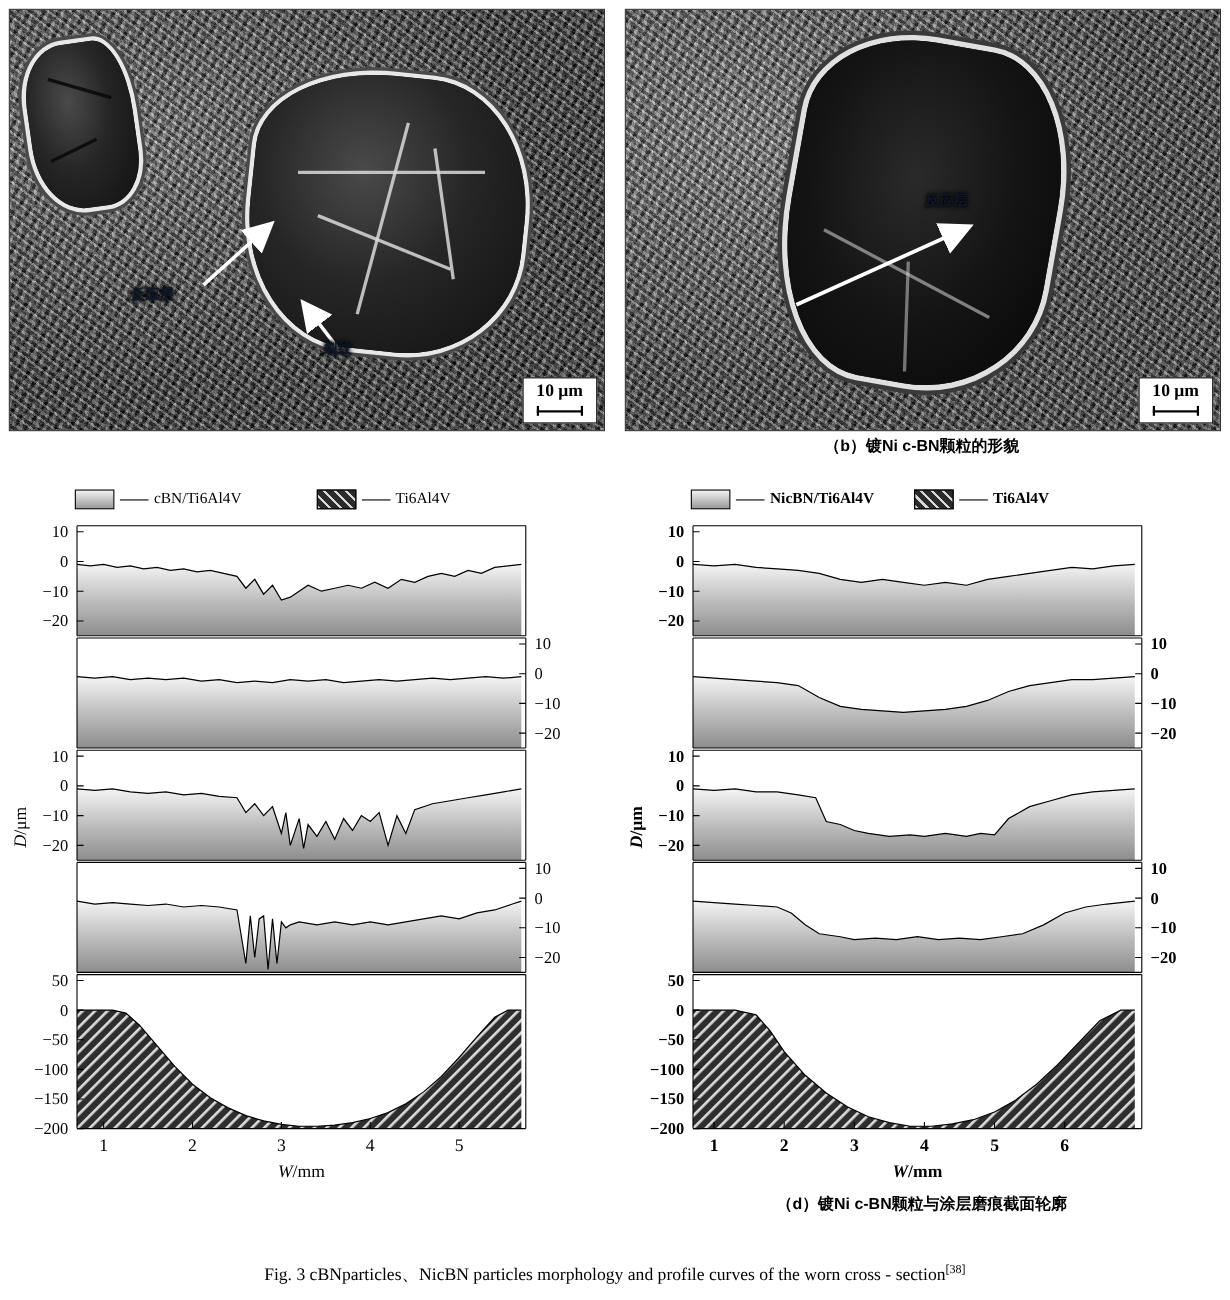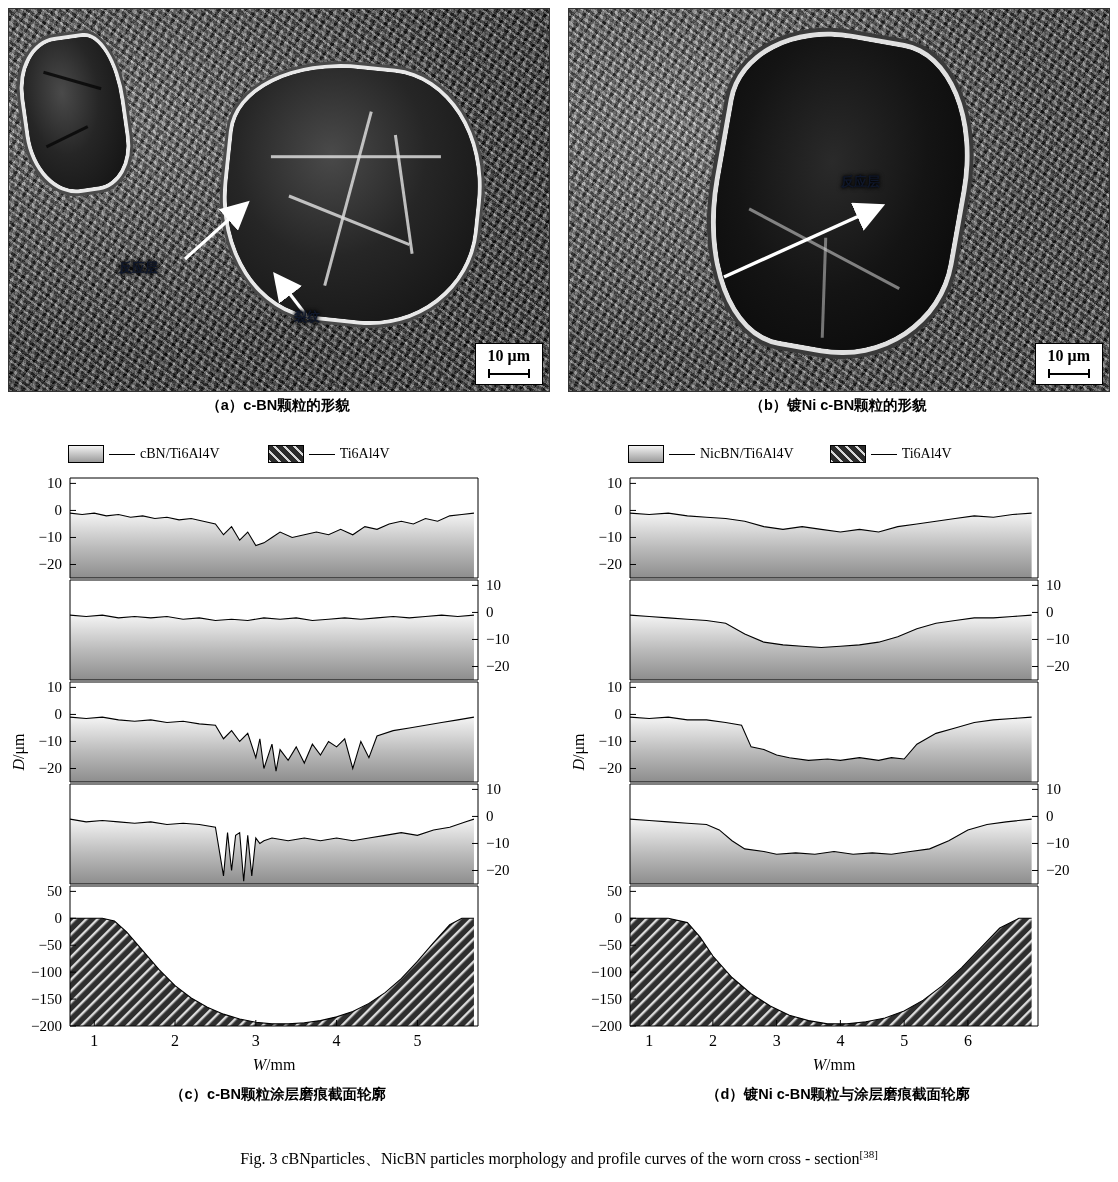--- a/index.html
+++ b/index.html
@@ -49,21 +49,21 @@
 
   .caption{position:absolute;text-align:center;font-family:"Liberation Sans",sans-serif;font-size:14.5px;font-weight:bold;width:540px;}
   #cap-a{left:8px;top:396px;}
   #cap-b{left:568px;top:396px;}
   #cap-c{left:8px;top:1085px;}
   #cap-d{left:568px;top:1085px;}
 
   
   .chartblock{position:absolute;top:430px;width:540px;height:650px;}
   #chart-left{left:8px;}
-  #chart-right{left:568px;}
+  #chart-right{left:568px;font-weight:bold;}
   .legend{position:absolute;top:12px;left:60px;width:440px;height:24px;display:flex;align-items:center;gap:0;}
   .leg-item{display:flex;align-items:center;font-family:"Liberation Serif",serif;font-size:14px;}
   .leg-sw{width:34px;height:16px;border:1px solid #000;}
   .leg-sw.grad{background:linear-gradient(180deg,#f2f2f2 0%,#9a9a9a 100%);}
   .leg-sw.hatch{background:#2b2b2b;
     background-image:repeating-linear-gradient(45deg, #d8d8d8 0 2px, #2b2b2b 2px 7px);}
   .leg-dash{width:26px;height:0;border-top:1.4px solid #000;margin:0 5px;}
   .leg-txt{white-space:nowrap;}
   .plotsvg{position:absolute;left:0;top:0;width:540px;height:650px;}
 
@@ -138,26 +138,25 @@
     <div class="sem-label" style="left:272px;top:164px;">反应层</div>
 
     <div class="scalebox">
       <div class="txt">10 μm</div>
       <div class="scalebar">
           <div class="tickR"></div>
         </div>
     </div>
   </div>
 
-  <div class="caption" id="cap-a">（a）c-BN颗粒的形貌</div>
   <div class="caption" id="cap-b">（b）镀Ni c-BN颗粒的形貌</div>
 
   <div class="chartblock" id="chart-left">
     <div class="legend">
-      <div class="leg-item" style="margin-right:48px;">
+      <div class="leg-item" style="margin-right:68px;">
         <span class="leg-sw grad"></span>
         <span class="leg-dash"></span>
         <span class="leg-txt">cBN/Ti6Al4V</span>
       </div>
       <div class="leg-item">
         <span class="leg-sw hatch"></span>
         <span class="leg-dash"></span>
         <span class="leg-txt">Ti6Al4V</span>
       </div>
     </div>
@@ -401,20 +400,19 @@
         <text x="272.375" y="616" font-size="16" font-family="Liberation Serif, serif" fill="#000" text-anchor="middle">4</text>
         <line x1="336.125" y1="596" x2="336.125" y2="590" stroke="#000" stroke-width="1"></line>
         <text x="336.125" y="616" font-size="16" font-family="Liberation Serif, serif" fill="#000" text-anchor="middle">5</text>
         <line x1="399.875" y1="596" x2="399.875" y2="590" stroke="#000" stroke-width="1"></line>
         <text x="399.875" y="616" font-size="16" font-family="Liberation Serif, serif" fill="#000" text-anchor="middle">6</text>
         <text x="266" y="640" font-size="16" font-family="Liberation Serif, serif" fill="#000" text-anchor="middle"><tspan font-style="italic">W</tspan><tspan>/mm</tspan></text>
         <text x="16" y="322" font-size="16" font-family="Liberation Serif, serif" fill="#000" text-anchor="middle" transform="rotate(-90 16 322)"><tspan font-style="italic">D</tspan><tspan>/μm</tspan></text>
       </svg>
   </div>
 
-  <div class="caption" id="cap-c">（c）c-BN颗粒涂层磨痕截面轮廓</div>
   <div class="caption" id="cap-d">（d）镀Ni c-BN颗粒与涂层磨痕截面轮廓</div>
 
   <div class="fignum" id="fig-en">
     <span>Fig. 3    cBNparticles、NicBN particles morphology and profile curves of the worn cross - section</span><span class="sup">[38]</span>
   </div>
 
 </div>
 
 </body></html>

